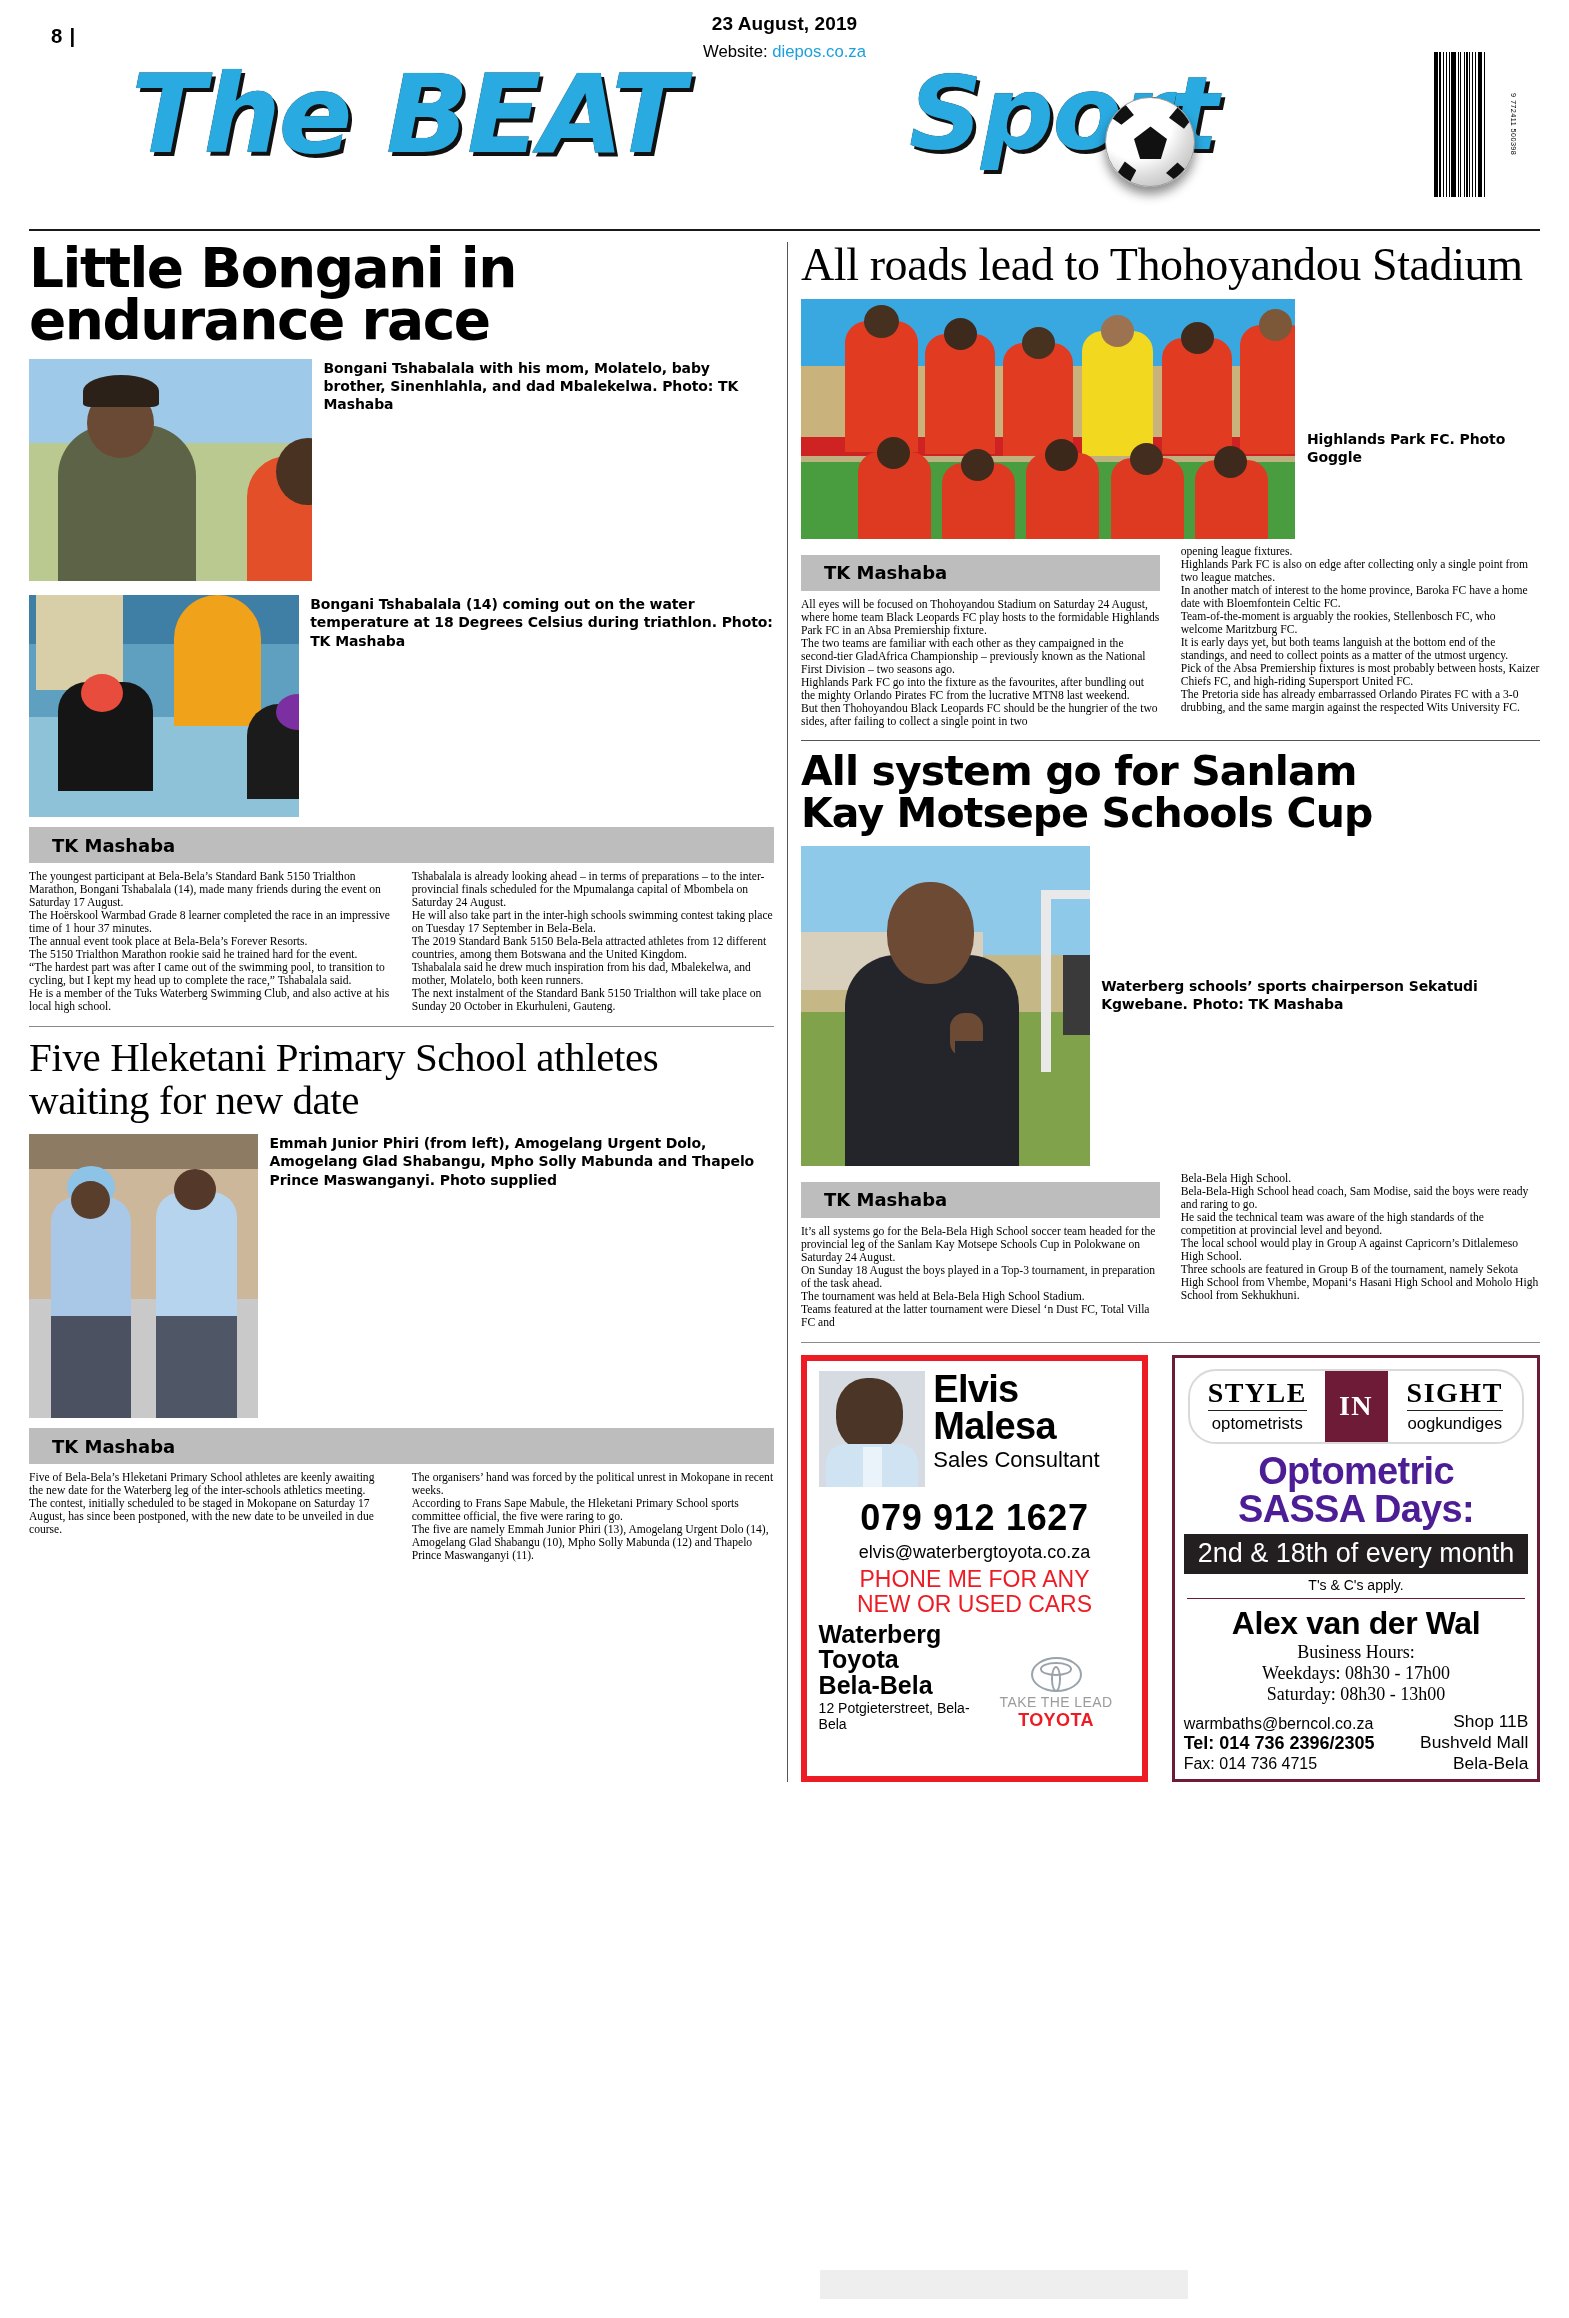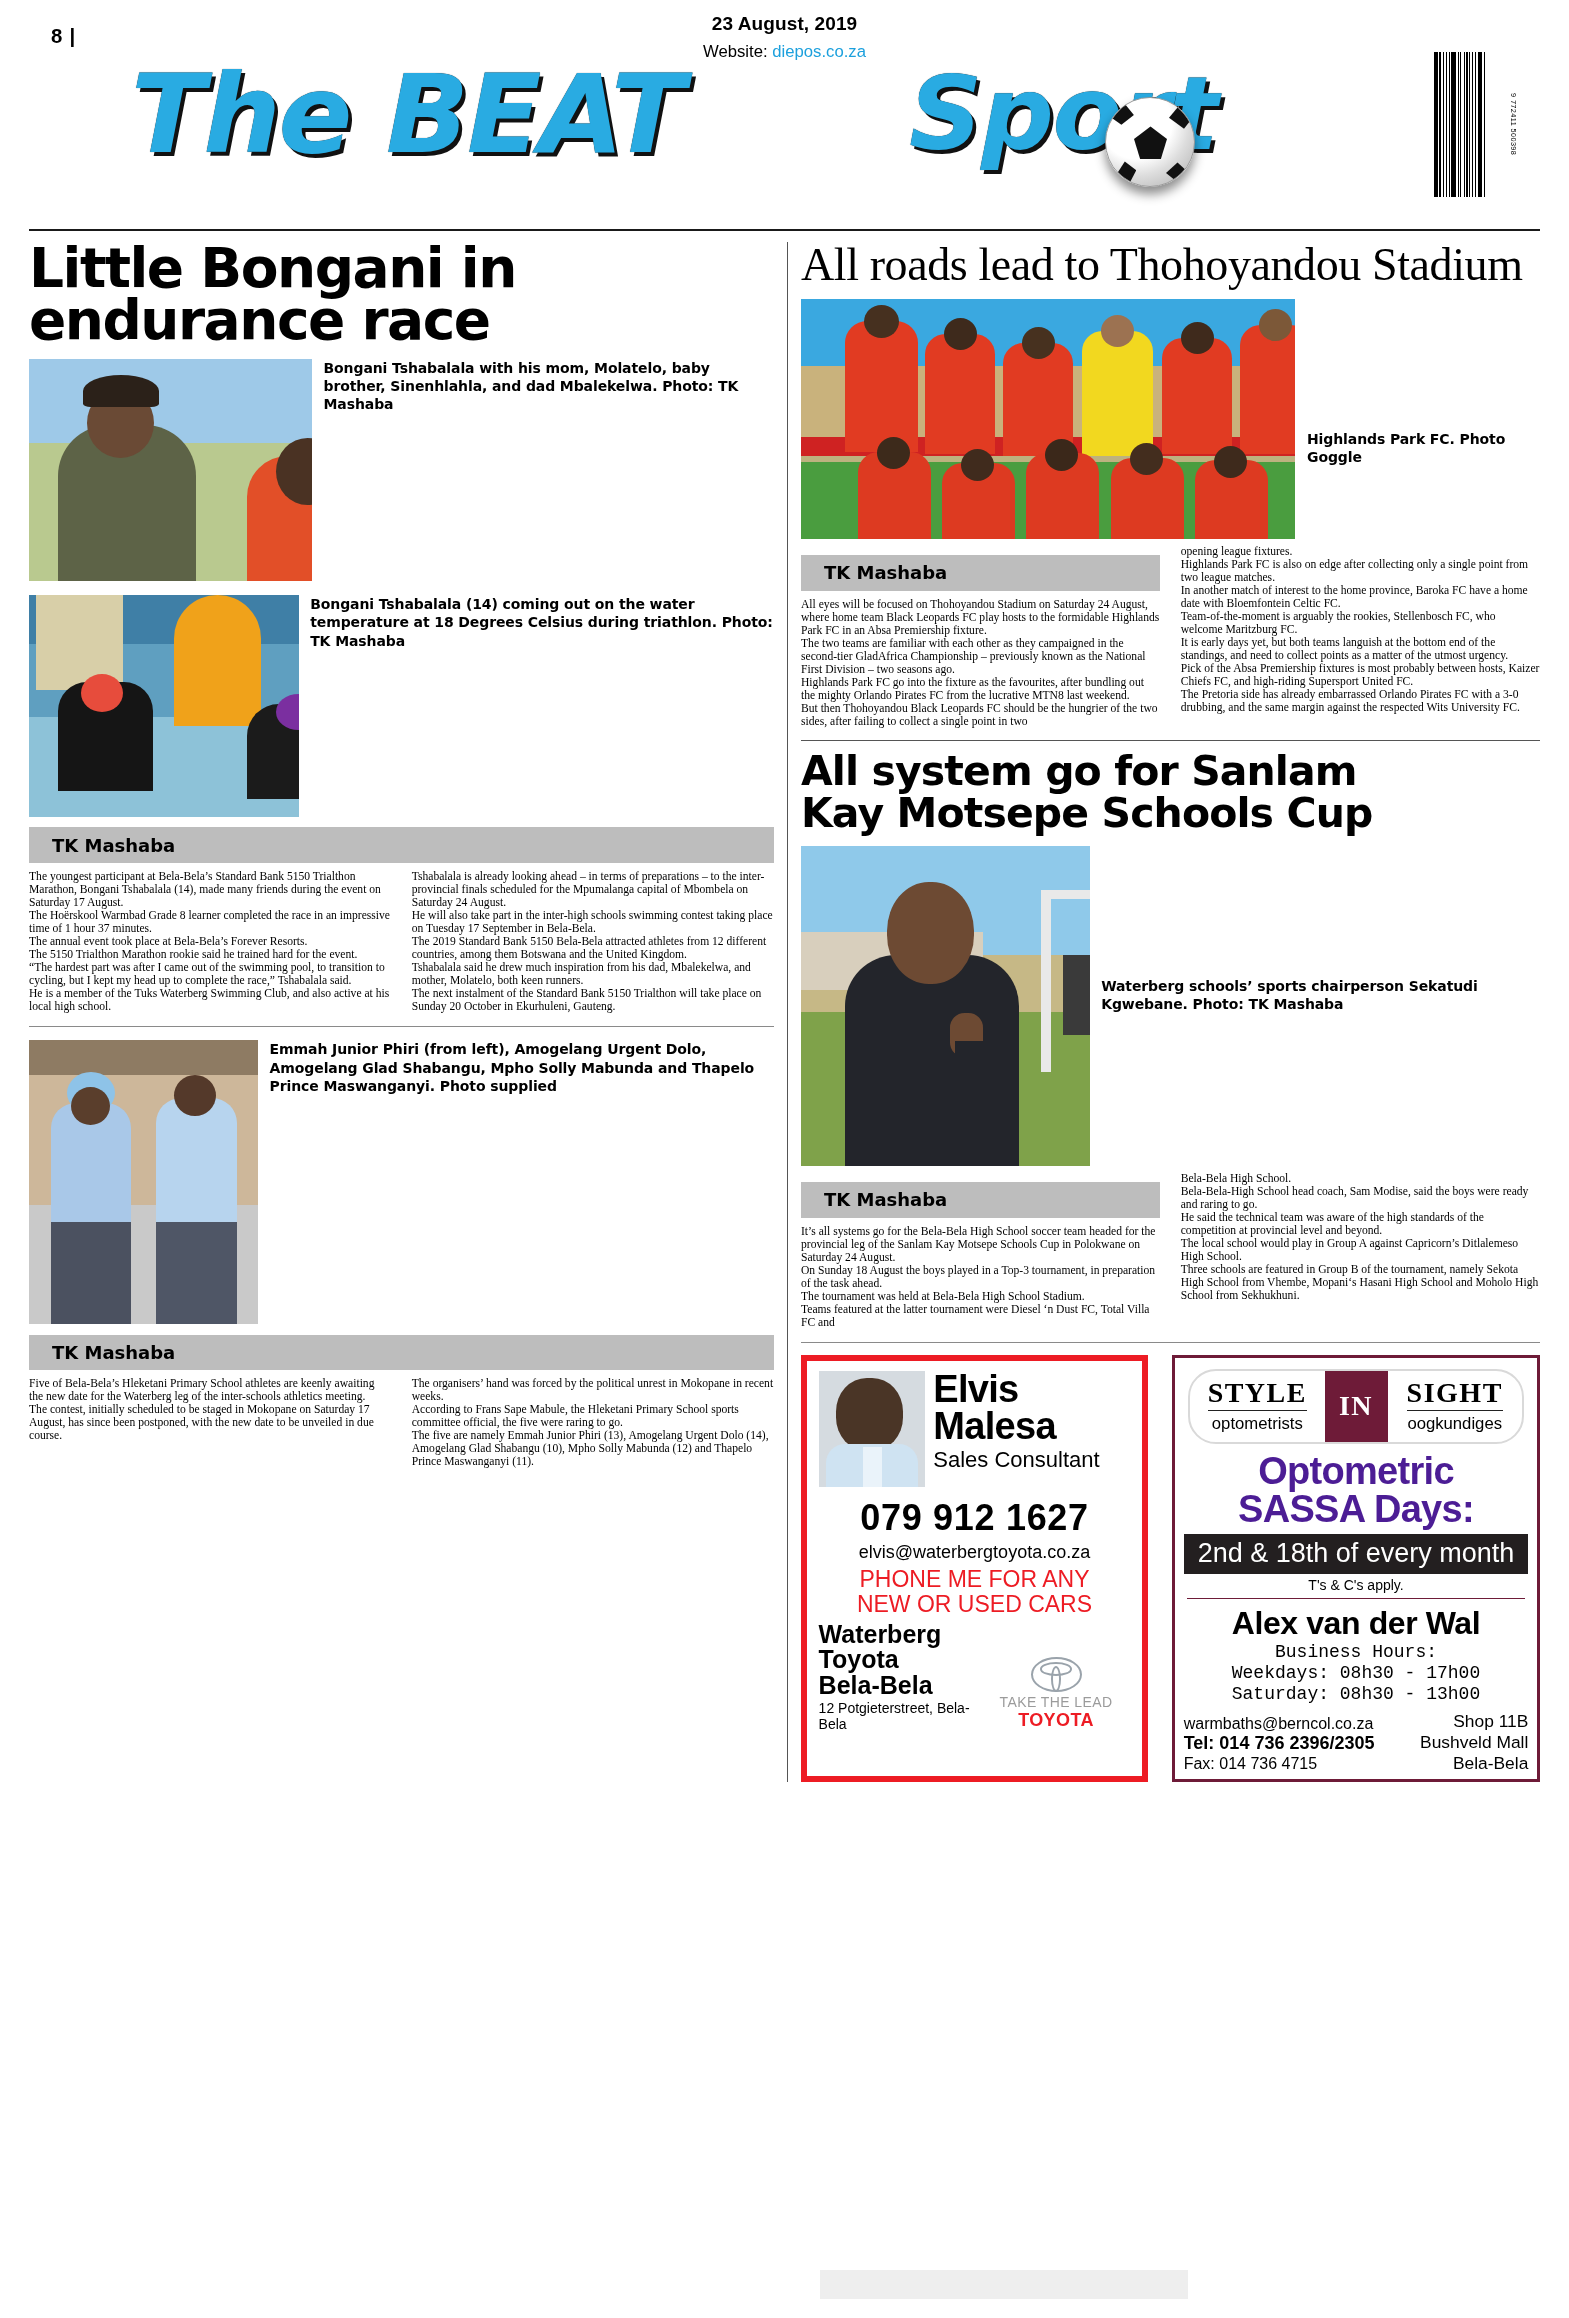--- a/index.html
+++ b/index.html
@@ -146,21 +146,21 @@
   .sis-m { width: 63px; background: #6E1B38; color: #fff; display: flex; align-items: center; justify-content: center;
            font-family: "Liberation Serif", serif; font-weight: 700; font-size: 28px; letter-spacing: 1.5px; }
   .sis-head { color: #4c1d95; font-family: "Liberation Sans", sans-serif; font-weight: 700;
               font-size: 38px; line-height: 1.0; text-align: center; margin-top: 8.7px; letter-spacing: -0.7px; }
   .sis-band { background: #231F20; color: #fff; font-family: "Liberation Sans", sans-serif;
               font-size: 27px; text-align: center; padding: 3.6px 0 5.1px; margin-top: 5.8px; }
   .sis-tc { font-family: "Liberation Sans", sans-serif; font-size: 14px; text-align: center; margin: 3.6px 0 4.4px; }
   .sis-div { border-top: 1.5px solid #6E1B38; margin: 1.5px 2.9px 5.8px; }
   .sis-name { font-family: "Liberation Sans", sans-serif; font-weight: 700; font-size: 32px;
               text-align: center; letter-spacing: -0.4px; }
-  .sis-hours { font-family: Liberation Mono, monospace; font-size: 18px; text-align: center; line-height: 1.18; }
+  .sis-hours { font-family: Liberation Serif, serif; font-size: 18px; text-align: center; line-height: 1.18; }
   .sis-bot { display: flex; justify-content: space-between; align-items: flex-end; margin-top: 5.8px; }
   .sis-bot .l { font-family: "Liberation Sans", sans-serif; font-size: 16px; line-height: 1.2; }
   .sis-bot .l b { font-size: 18px; }
   .sis-bot .r { font-family: "Liberation Sans", sans-serif; font-size: 17.4px; line-height: 1.2; text-align: right; }
   .grayblock { background: #eeeeee; height: 29px; width: 368px; margin-top: 8.7px; }
 </style>
 </head>
 <body>
 
 <div class="page">
@@ -282,20 +282,21 @@
             <p>The 2019 Standard Bank 5150 Bela-Bela attracted athletes from 12 different countries, among them Botswana and the United Kingdom.</p>
             <p>Tshabalala said he drew much inspiration from his dad, Mbalekelwa, and mother, Molatelo, both keen runners.</p>
             <p>The next instalment of the Standard Bank 5150 Trialthon will take place on Sunday 20 October in Ekurhuleni, Gauteng.</p>
           </div>
         </div>
       </div>
 
       <div class="hr-thin"></div>
 
       <div>
+        <h2 class="head-ser-sm">Five Hleketani Primary School athletes waiting for new date</h2>
 
         <div class="figrow" style="margin-top:13px;">
           <div class="photo" style="width:553px;height:284px;">
             <div class="ph-inner" style="background:linear-gradient(#cdb79a 0 58%, #c9c9c9 58% 100%);"></div>
             <div style="position:absolute;left:0;top:0;width:553px;height:35px;background:#8e7b63;"></div>
             <div style="position:absolute;left:22px;top:63px;width:80px;height:182px;background:#a9c8e8;border-radius:25px 25px 0 0;"></div>
             <div style="position:absolute;left:38px;top:32px;width:48px;height:42px;border-radius:50%;background:#8ec3e8;"></div>
             <div style="position:absolute;left:42px;top:47px;width:39px;height:38px;border-radius:50%;background:#5a3e2c;"></div>
             <div style="position:absolute;left:22px;top:182px;width:80px;height:102px;background:#4b5160;"></div>
             <div style="position:absolute;left:127px;top:58px;width:81px;height:188px;background:#b7d4ee;border-radius:25px 25px 0 0;"></div>

